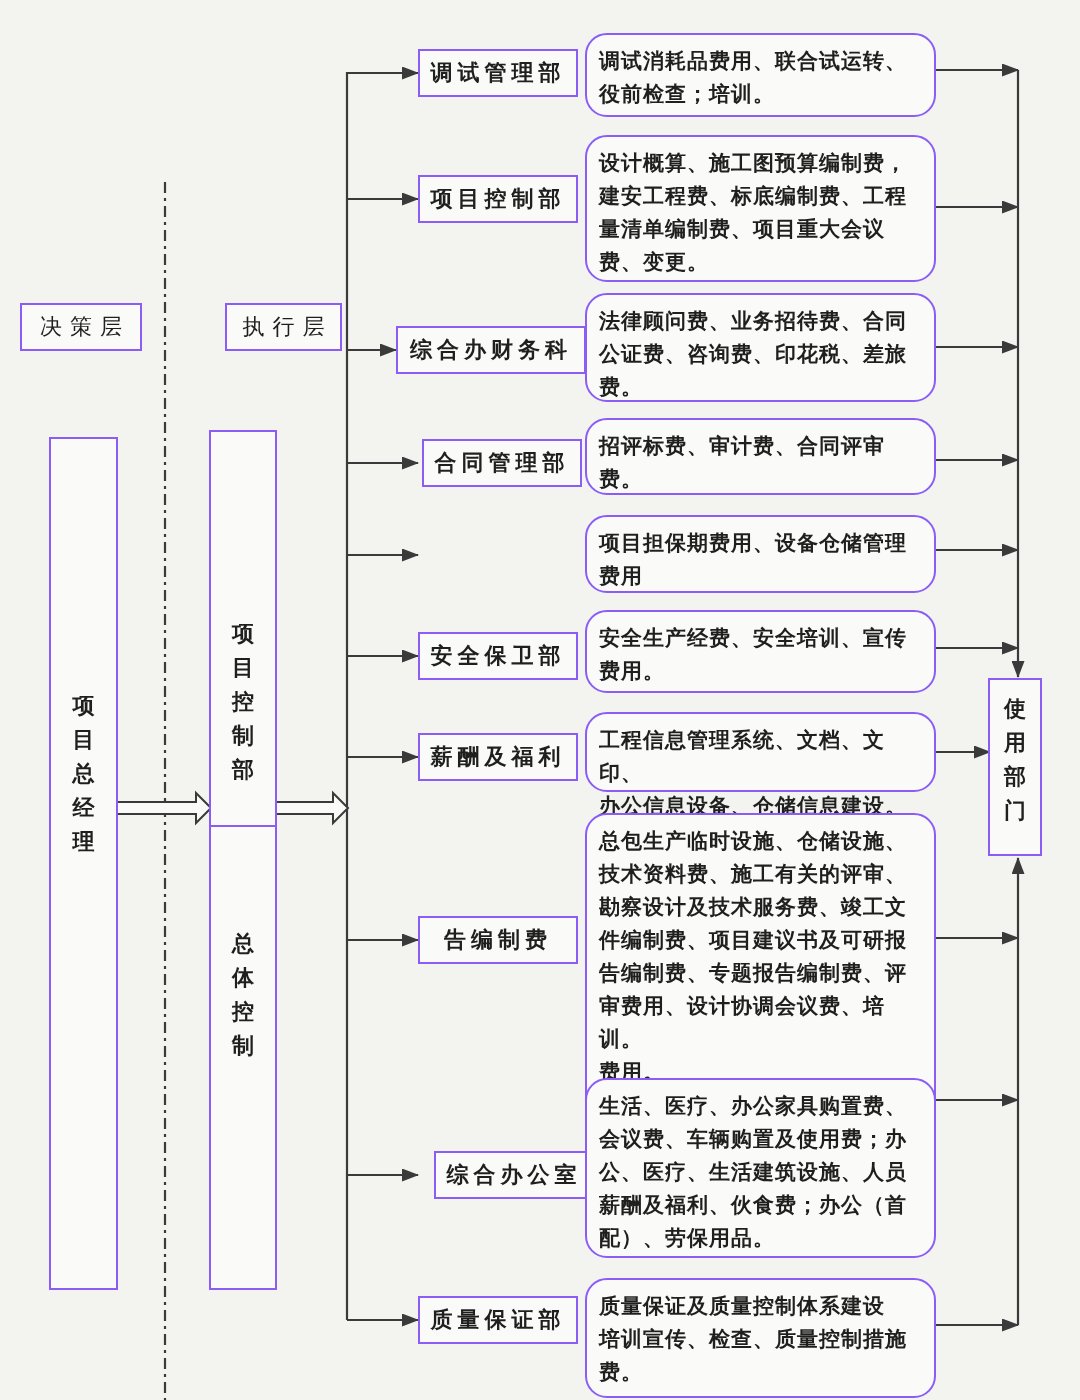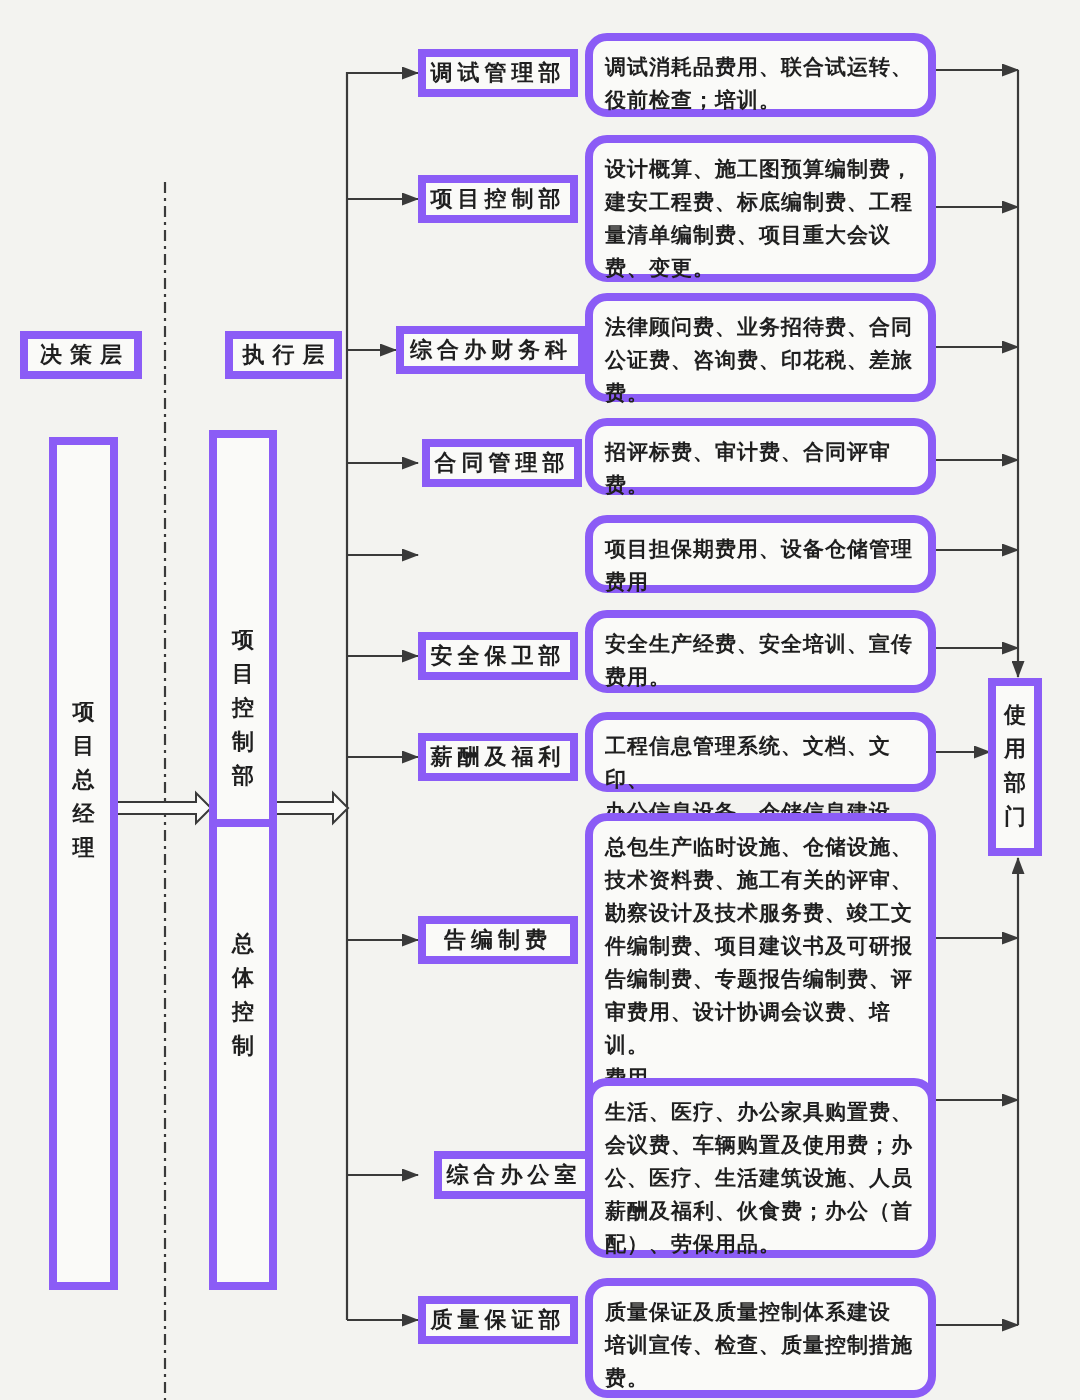--- a/index.html
+++ b/index.html
@@ -14,33 +14,32 @@
     background:#f3f3f0;
     overflow:hidden;
   }
   .connectors{
     position:absolute;left:0;top:0;width:1080px;height:1400px;
     pointer-events:none;
   }
   .box{
     position:absolute;
     box-sizing:border-box;
-    border:8px solid #8b5cf6;
+    border:2px solid #8b5cf6;
     background:#fafaf8;
   }
   .namebox{
     display:flex;align-items:center;justify-content:center;
     font-size:22px;font-weight:700;letter-spacing:5px;
     white-space:nowrap;
   }
   .labelbox{
     display:flex;align-items:center;justify-content:center;
-    font-size:22px;font-weight:700;letter-spacing:8px;
+    font-size:22px;font-weight:400;letter-spacing:8px;
     text-indent:8px;
-    margin-top:28px;
   }
   .descbox{
     font-size:21px;line-height:33px;font-weight:600;
     padding:9px 12px;letter-spacing:1px;
     white-space:pre-line;
     border-radius:22px;
   }
   .vbox{
     display:flex;flex-direction:column;align-items:center;
     font-size:22px;line-height:34px;font-weight:600;

